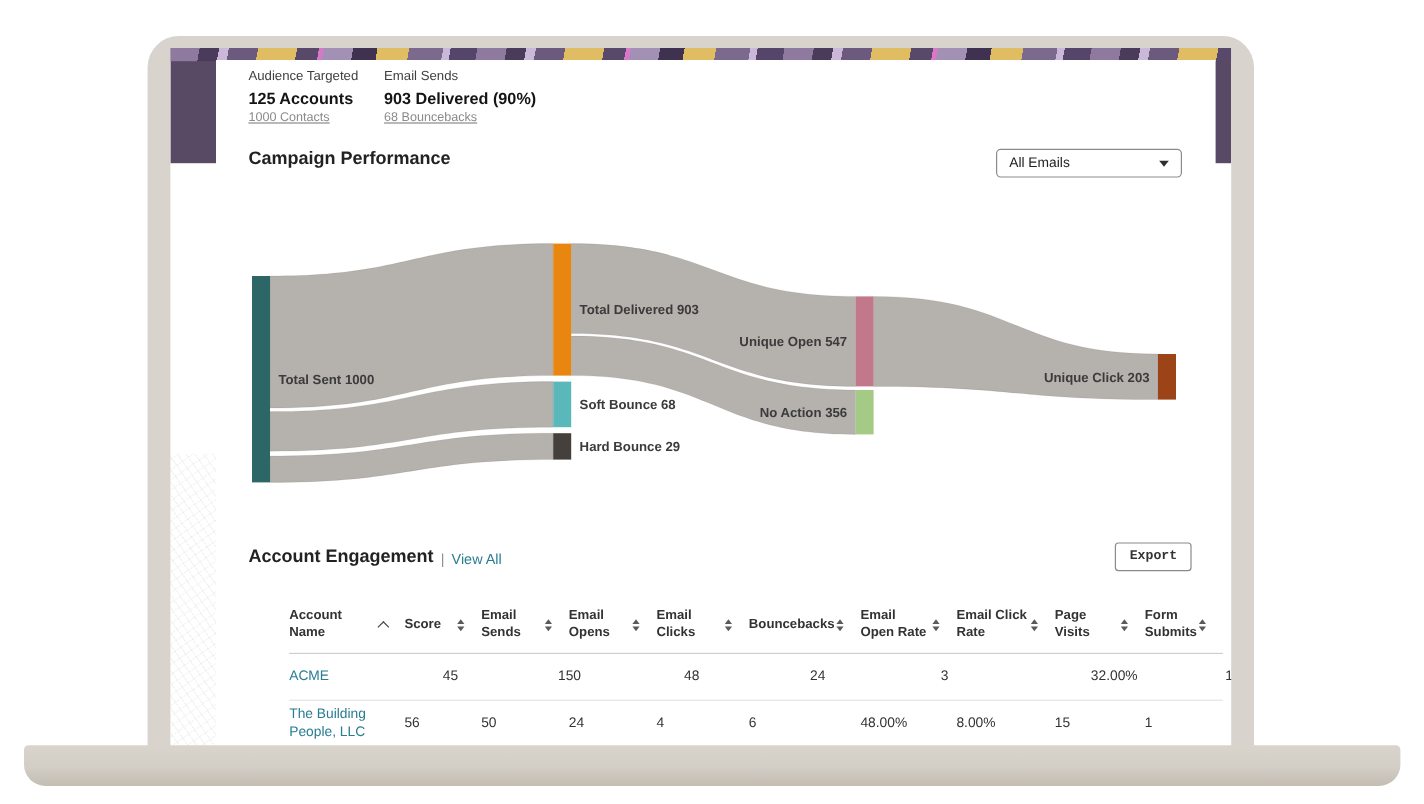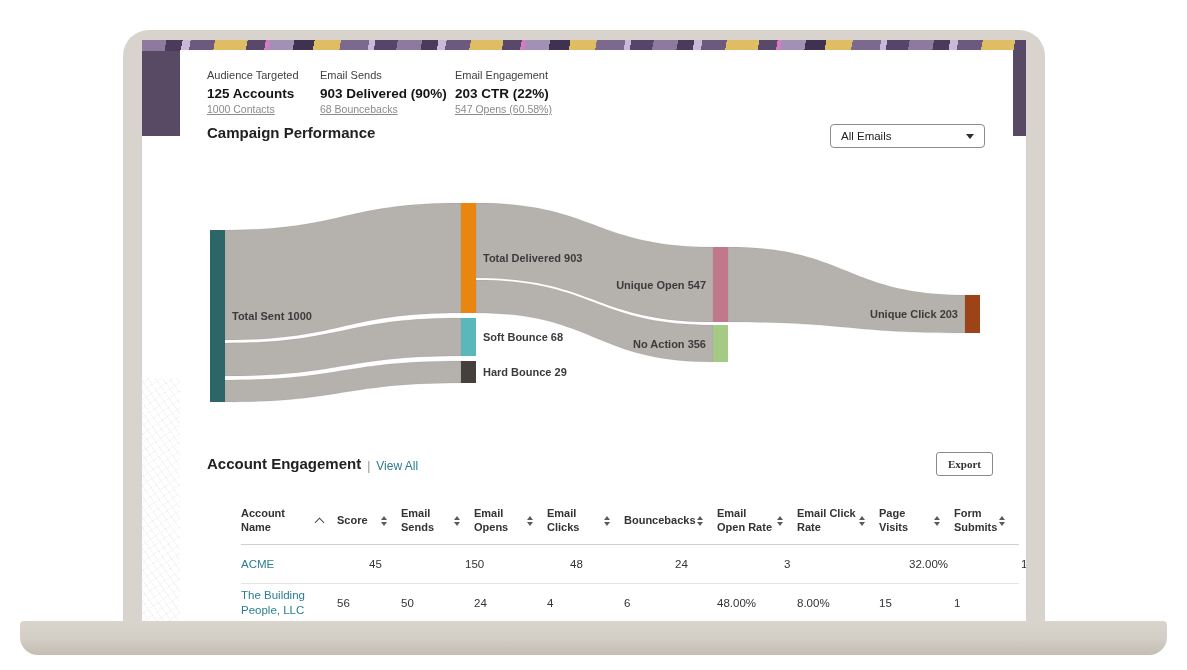--- a/index.html
+++ b/index.html
@@ -23,21 +23,21 @@
       #a291b5 126px 150px,#3f3150 150px 170px,#e0bd62 170px 196px,
       #7c6a8e 196px 224px,#cbb8d9 224px 230px,#55456a 230px 252px);}
   .watermark{position:absolute;left:0;top:338px;width:38px;height:244px;opacity:.55;
     background:
       repeating-linear-gradient(55deg,rgba(110,110,110,.12) 0 1px,transparent 1px 6px),
       repeating-linear-gradient(-35deg,rgba(110,110,110,.10) 0 1px,transparent 1px 7px);}
 
   
   .card{position:absolute;left:38px;top:10px;width:833px;height:572px;background:#ffffff;}
 
-  .stats-row{position:absolute;left:27px;top:19px;display:flex;}
+  .stats-row{position:absolute;left:27px;top:8px;display:flex;}
   .stat{flex:none;}
   .stat:nth-child(1){width:113px;}
   .stat:nth-child(2){width:135px;}
   .stat-label{font-size:11px;color:#3f3f3f;}
   .stat-value{font-size:13.5px;font-weight:bold;color:#141414;margin-top:5px;}
   .stat-sub{font-size:10.5px;color:#8b8b8b;margin-top:2px;text-decoration:underline;}
 
   .campaign-row{position:absolute;left:27px;right:28px;top:74px;display:flex;
     justify-content:space-between;align-items:flex-start;}
   .section-title{margin:0;font-size:15px;font-weight:bold;color:#222222;line-height:1.2;}
@@ -50,21 +50,21 @@
 
   #sankey{position:absolute;left:20px;top:140px;width:790px;height:228px;}
   #sankey text{font-family:"Liberation Sans",sans-serif;font-size:11px;
     font-weight:bold;fill:#3b3b3b;}
 
   .engagement-row{position:absolute;left:27px;right:20px;top:400px;height:28px;
     display:flex;justify-content:space-between;align-items:center;}
   .eng-left{display:flex;align-items:flex-end;}
   .sep{font-size:12px;color:#8f8f8f;margin:0 6px;}
   .view-all{font-size:12px;color:#2a7d93;text-decoration:none;cursor:pointer;}
-  .export-btn{font-family:Liberation Serif, serif;font-size:11px;font-weight:bold;
+  .export-btn{font-family:Liberation Mono, monospace;font-size:11px;font-weight:bold;
     color:#333333;background:#ffffff;border:1px solid #8a8a8a;border-radius:3px;
     padding:5px 11px;cursor:pointer;}
 
   #eng-table{position:absolute;left:27px;top:448px;width:778px;margin-left:34px;}
   .thead{display:grid;align-items:center;height:46px;border-bottom:1px solid #cfcfcf;}
   .th{display:flex;align-items:center;justify-content:space-between;
     padding-right:14px;cursor:pointer;}
   .th-label{font-size:11px;font-weight:bold;color:#333333;line-height:1.25;}
   .sort-caret{width:6px;height:6px;border-left:1.6px solid #4a4a4a;
     border-top:1.6px solid #4a4a4a;transform:rotate(45deg);flex:none;margin-top:2px;}
@@ -93,25 +93,20 @@
       <div class="stats-row">
         <div class="stat">
           <div class="stat-label">Audience Targeted</div>
           <div class="stat-value">125 Accounts</div>
           <div class="stat-sub">1000 Contacts</div>
         </div>
         <div class="stat">
           <div class="stat-label">Email Sends</div>
           <div class="stat-value">903 Delivered (90%)</div>
           <div class="stat-sub">68 Bouncebacks</div>
-        </div>
-        <div class="stat">
-          <div class="stat-label">Email Engagement</div>
-          <div class="stat-value">203 CTR (22%)</div>
-          <div class="stat-sub">547 Opens (60.58%)</div>
         </div>
       </div>
 
       <div class="campaign-row">
         <h2 class="section-title">Campaign Performance</h2>
         <div class="dropdown">
           <span class="dropdown-value">All Emails</span>
           <span class="caret"></span>
         </div>
       </div>

